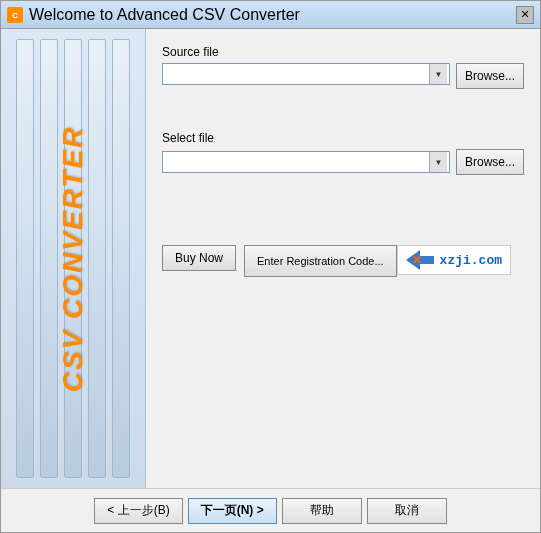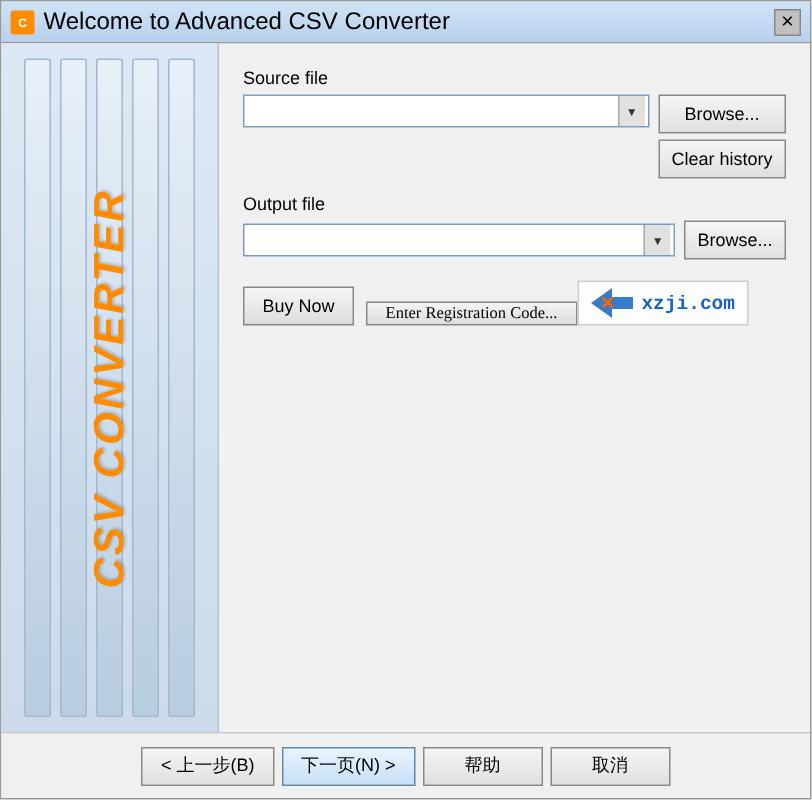--- a/index.html
+++ b/index.html
@@ -103,20 +103,21 @@
       transform: rotate(-90deg);
       white-space: nowrap;
       text-shadow: 1px 1px 2px rgba(0,0,0,0.2);
       font-style: italic;
     }
     .main-panel {
       flex: 1;
       padding: 16px 16px 10px 16px;
       display: flex;
       flex-direction: column;
+      gap: 32px;
     }
     .field-group {
       margin-bottom: 10px;
     }
     .field-label {
       font-size: 12px;
       color: #000;
       margin-bottom: 4px;
     }
     .field-row {
@@ -182,28 +183,27 @@
     .btn-buynow {
       height: 26px;
       background: linear-gradient(to bottom, #f5f5f5, #ddd);
       border: 1px solid #888;
       padding: 0 12px;
       font-size: 12px;
       cursor: pointer;
       color: #000;
     }
     .btn-register {
-      height: 16px;
+      height: 32px;
       background: linear-gradient(to bottom, #f5f5f5, #ddd);
       border: 1px solid #888;
       padding: 0 12px;
       font-size: 12px;
       cursor: pointer;
       color: #000;
-      font-family: Liberation Serif, serif;
     }
     .watermark-overlay {
       position: absolute;
       top: 50%;
       left: 50%;
       transform: translate(-50%, -50%);
       pointer-events: none;
       z-index: 10;
     }
     .watermark-box {
@@ -237,26 +237,27 @@
       background: linear-gradient(to bottom, #f5f5f5, #e0e0e0);
       border: 1px solid #888;
       padding: 0 12px;
       font-size: 12px;
       cursor: pointer;
       color: #000;
     }
     .nav-btn.primary {
       background: linear-gradient(to bottom, #e8f4ff, #c8dff5);
       border-color: #5a8ab0;
+      font-weight: bold;
     }
     .action-area {
       position: relative;
-      margin-top: 4px;
-      display: flex;
-      align-items: flex-end;
+      margin-top: 28px;
+      display: flex;
+      align-items: flex-start;
     }
   </style>
 </head>
 <body>
 
 <div class="window">
 
   <div class="title-bar">
     <div class="title-bar-icon">
       <svg width="14" height="14" viewBox="0 0 14 14">
@@ -288,27 +289,26 @@
           <div class="field-label">Source file</div>
           <div class="source-row">
             <div class="source-combo-wrap">
               <div class="combo-box">
                 <input class="combo-input" type="text" placeholder="" style="">
                 <div class="combo-arrow">▼</div>
               </div>
             </div>
             <div class="side-buttons">
               <button class="btn">Browse...</button>
-              <button class="btn">Clear history</button>
             </div>
           </div>
         </div>
 
         <div class="field-group">
-          <div class="field-label">Output file</div>
+          <div class="field-label">Select file</div>
           <div class="field-row">
             <div class="combo-box" style="flex:1">
               <input class="combo-input" type="text" placeholder="" style="">
               <div class="combo-arrow">▼</div>
             </div>
             <button class="btn">Browse...</button>
           </div>
         </div>
 
         <div class="action-area">

